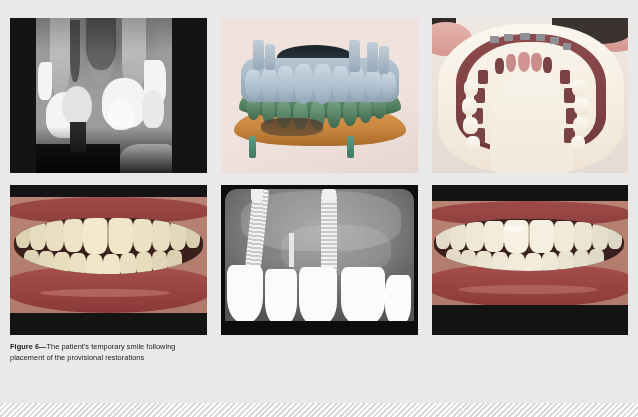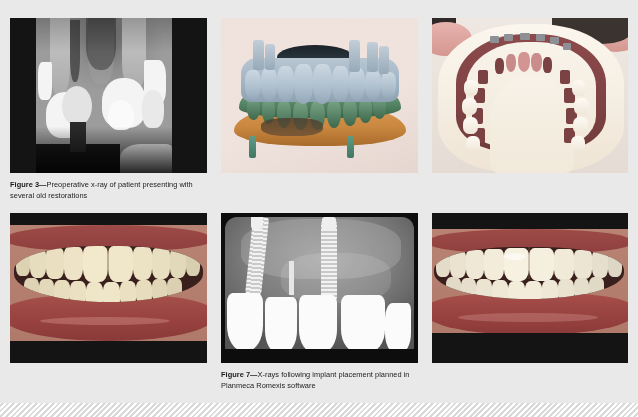--- a/index.html
+++ b/index.html
@@ -179,23 +179,20 @@
             <div class="tooth" style="left:134px;top:42px;width:22px;height:44px;border-radius:8% 34% 30% 30%;"></div>
             <div class="tooth" style="left:132px;top:72px;width:22px;height:38px;background:#e9e9e9;"></div>
 
             <div class="tooth" style="left:110px;top:126px;width:52px;height:34px;border-radius:40% 12% 0 0;"></div>
             <div class="dark" style="left:26px;top:126px;width:84px;height:30px;"></div>
             <div class="dark" style="left:60px;top:104px;width:16px;height:30px;background:#2b2b2b;"></div>
 
             <div style="position:absolute;left:26px;top:0;width:136px;height:155px;
                         background:linear-gradient(180deg,rgba(0,0,0,.25) 0%,rgba(0,0,0,0) 22%,rgba(0,0,0,0) 70%,rgba(0,0,0,.85) 100%);"></div>
           </div>
-        </div>
-        <div class="caption">
-          <b>Figure 3—</b><span>Preoperative x-ray of patient presenting with several old restorations</span>
         </div>
       </div>
 
       <div class="figcell">
         <div class="imgbox" style="background:#efe1dc;">
           <div class="cad">
             <div class="shadow"></div>
             <div class="gum"></div>
             <div class="greenband"></div>
 
@@ -315,20 +312,23 @@
               <div class="tooth low" style="left:122px;top:34px;width:16px;height:22px;background:#e7ddbd;"></div>
               <div class="tooth low" style="left:138px;top:33px;width:15px;height:21px;background:#e1d7b8;"></div>
               <div class="tooth low" style="left:153px;top:32px;width:15px;height:20px;background:#dbd1b2;"></div>
 
               <div style="position:absolute;left:93px;top:0;width:2px;height:34px;background:rgba(90,70,40,.35);"></div>
             </div>
 
             <div style="position:absolute;left:30px;top:104px;width:130px;height:8px;background:rgba(255,200,190,.25);border-radius:50%;"></div>
           </div>
         </div>
+        <div class="caption">
+          <b>Figure 6—</b><span>The patient's temporary smile following placement of the provisional restorations</span>
+        </div>
       </div>
 
       <div class="figcell">
         <div class="imgbox" style="background:#0d0d0d;">
           <div class="xray2">
             <div class="film"></div>
             <div class="bone" style="left:20px;top:6px;width:160px;height:60px;"></div>
             <div class="bone" style="left:60px;top:40px;width:110px;height:50px;background:rgba(255,255,255,.12);"></div>
 
             <div class="implant" style="left:28px;top:4px;height:80px;transform:rotate(6deg);"></div>
@@ -343,23 +343,20 @@
             <div class="crown" style="left:6px;top:80px;width:36px;height:58px;border-radius:16% 16% 44% 44%;"></div>
             <div class="crown" style="left:44px;top:84px;width:32px;height:56px;"></div>
             <div class="crown" style="left:78px;top:82px;width:38px;height:58px;"></div>
             <div class="crown" style="left:120px;top:82px;width:44px;height:58px;"></div>
             <div class="crown" style="left:164px;top:90px;width:26px;height:50px;border-radius:30% 14% 40% 40%;"></div>
 
             <div style="position:absolute;left:0;top:0;width:197px;height:150px;
                         box-shadow:inset 0 0 0 4px #0d0d0d;border-radius:16px;"></div>
             <div style="position:absolute;left:0;bottom:0;width:197px;height:14px;background:#0d0d0d;"></div>
           </div>
-        </div>
-        <div class="caption">
-          <b>Figure 7—</b><span>X-rays following implant placement planned in Planmeca Romexis software</span>
         </div>
       </div>
 
       <div class="figcell wide">
         <div class="imgbox">
           <div class="smile">
             <div class="band" style="top:0;height:16px;"></div>
             <div class="band" style="bottom:0;height:30px;"></div>
             <div class="skin" style="top:16px;height:104px;"></div>
             <div class="uplip" style="top:16px;height:24px;"></div>

